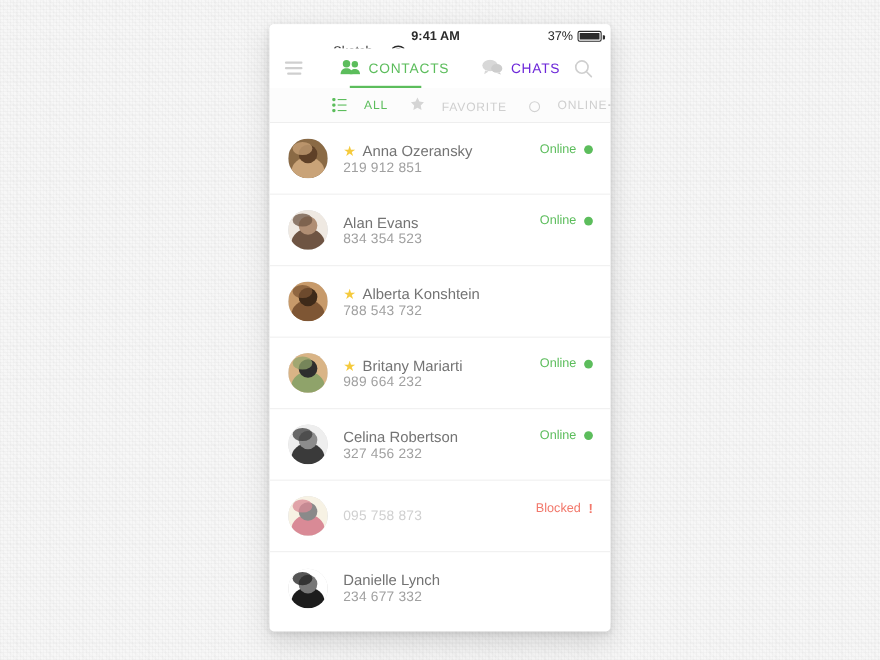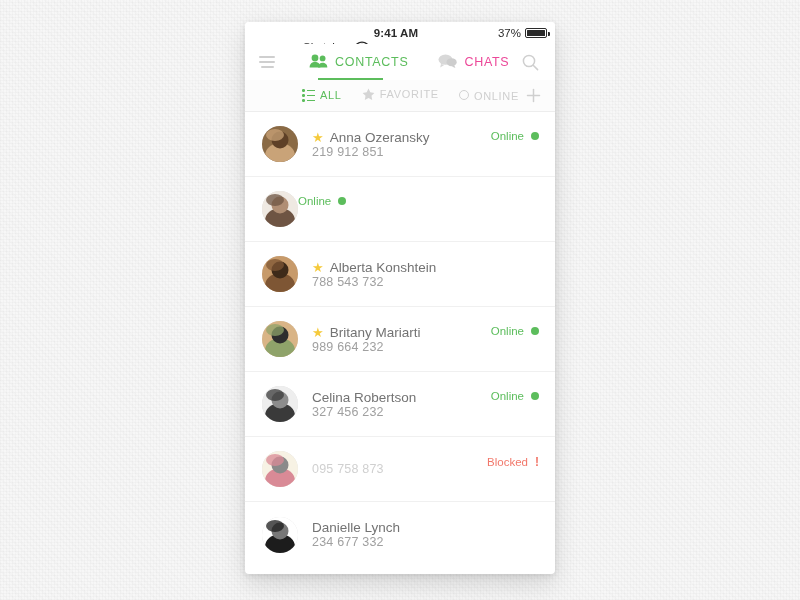--- a/index.html
+++ b/index.html
@@ -88,21 +88,21 @@
   .nav-hamburger i:nth-child(1){ width: 16px; }
   .nav-hamburger i:nth-child(2){ width: 16px; }
   .nav-hamburger i:nth-child(3){ width: 13px; }
 
   .nav-tab {
     display: flex; align-items: center; gap: 7px;
     font-size: 12.5px; letter-spacing: 0.7px; cursor: pointer;
     height: 36px; padding: 0 2px;
   }
   .nav-tab.tab-contacts { margin-left: 18px; color: #5cbd5c; }
-  .nav-tab.tab-chats { margin-left: 26px; color: #ec4899; }
+  .nav-tab.tab-chats { margin-left: 26px; color: #6d28d9; }
   .nav-search { margin-left: auto; margin-right: 16px; cursor: pointer; display:flex; align-items:center;}
 
   .tab-underline {
     position: absolute;
     left: 73px; bottom: 0; width: 65px; height: 2.5px;
     background: #5cbd5c;
   }
 
   
   .filter-bar {
@@ -110,21 +110,21 @@
     display: flex;
     align-items: center;
     background: #fcfcfc;
     border-bottom: 1px solid #ededed;
     font-size: 11px;
     letter-spacing: 0.7px;
     padding: 0 14px 0 0;
     box-sizing: border-box;
   }
   .filter-item {
-    display: flex; align-items: flex-start; gap: 5px; cursor: pointer;
+    display: flex; align-items: flex-end; gap: 16px; cursor: pointer;
     color: #cfcfcf;
   }
   .filter-item.active { color: #5cbd5c; }
   .filter-all { margin-left: 57px; }
   .filter-favorite { margin-left: 20px; }
   .filter-online { margin-left: 20px; }
   .filter-add { margin-left: auto; cursor: pointer; color: #cfcfcf; display:flex; align-items:center;}
 
   .icon-list { display:flex; flex-direction:column; gap:2.5px; }
   .icon-list .row { display:flex; align-items:center; gap:2.5px; }
@@ -316,20 +316,26 @@
       </div>
       <div class="contact-row">
         <div class="avatar">
           <svg viewBox="0 0 36 36">
             <rect width="36" height="36" fill="#efe9e2"></rect>
             <ellipse cx="18" cy="30" rx="15" ry="13" fill="#6e5443"></ellipse>
             <circle cx="18" cy="14" r="8.5" fill="#b08e74"></circle>
             <ellipse cx="13" cy="9" rx="9" ry="6" fill="#6e5443" opacity="0.75"></ellipse>
           </svg>
         </div>
+        <div class="contact-info">
+          <div class="contact-name-line">
+            <span class="contact-name">Alan Evans</span>
+          </div>
+          <div class="contact-phone">834 354 523</div>
+        </div>
         <div class="contact-status">
           <span>Online</span>
           <span class="status-dot"></span>
         </div>
       </div>
       <div class="contact-row">
         <div class="avatar">
           <svg viewBox="0 0 36 36">
             <rect width="36" height="36" fill="#c79a6a"></rect>
             <ellipse cx="18" cy="30" rx="15" ry="13" fill="#7e5634"></ellipse>

